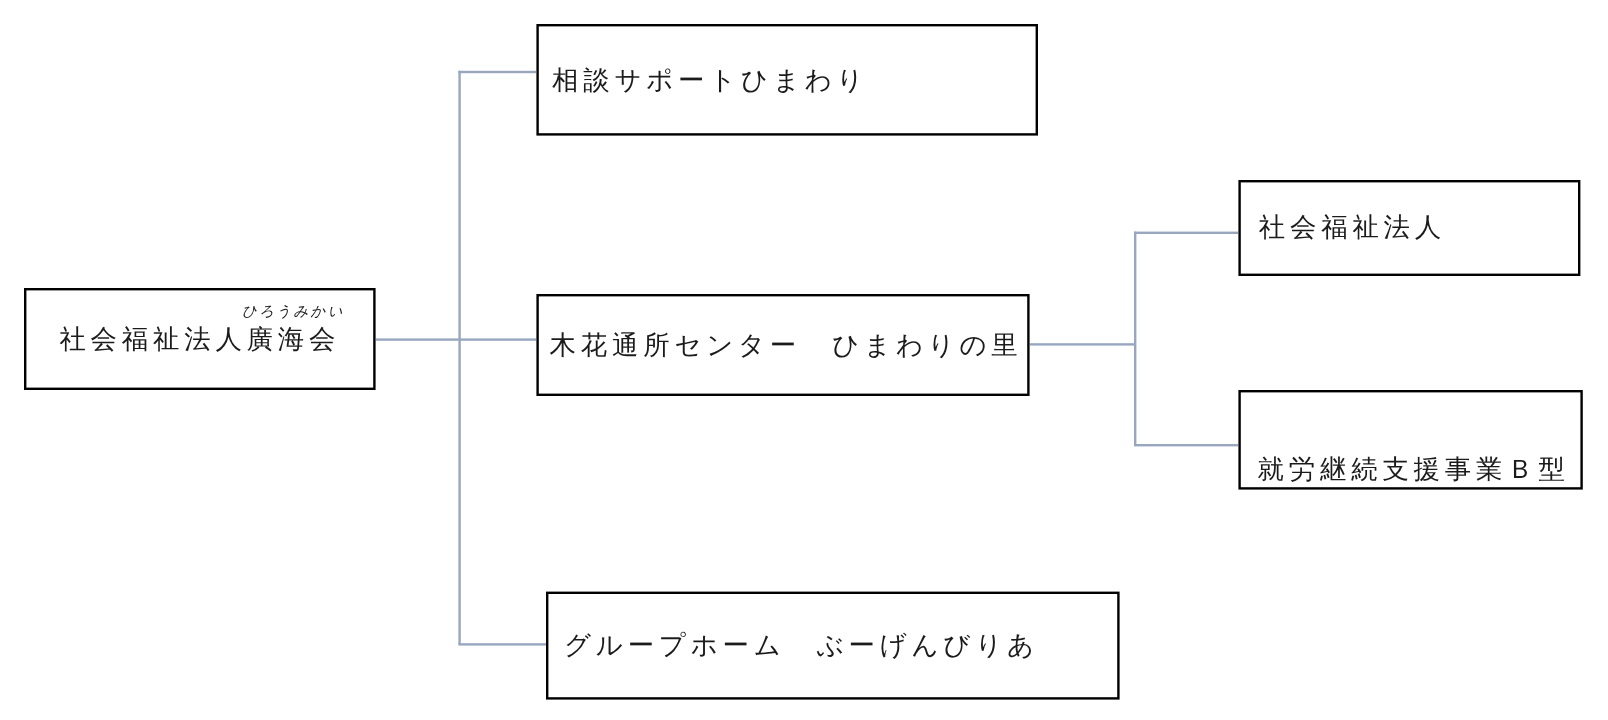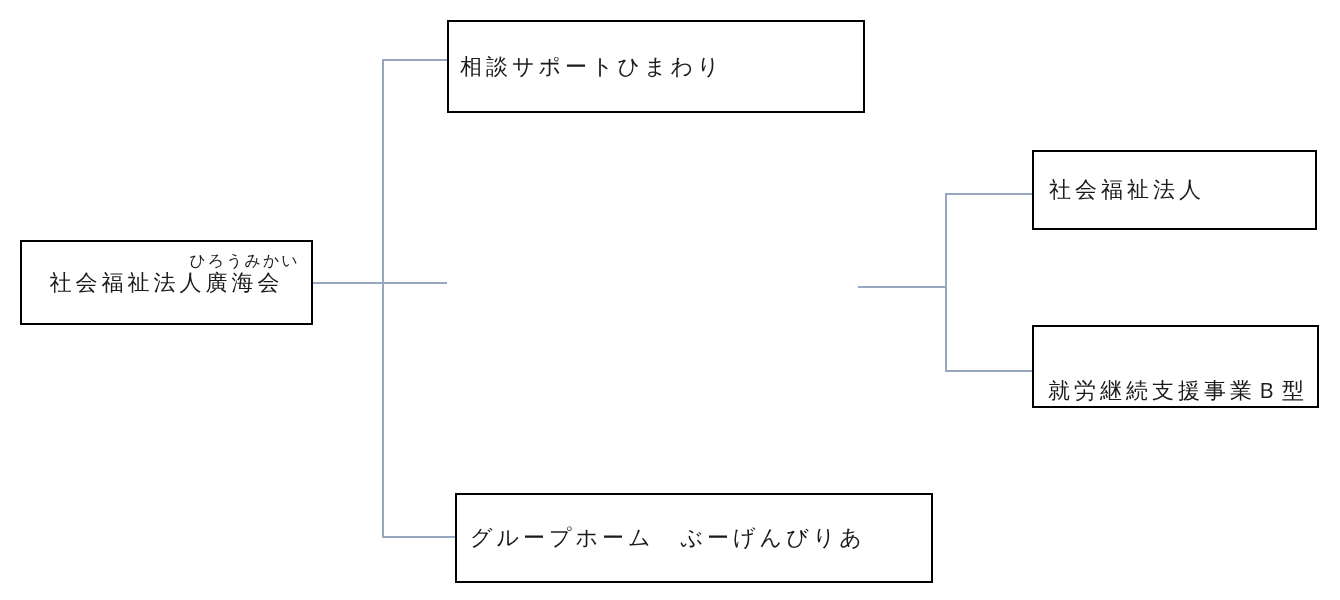--- a/index.html
+++ b/index.html
@@ -42,24 +42,25 @@
   #box-shuurou   { left: 1032px; top: 325px; width: 287px; height: 83px; padding-left: 14px; align-items: flex-end; }
 
   
   .prefix { }
   .name-wrap { position: relative; display: inline-block; }
   .furigana {
     position: absolute;
     top: -15px;
     left: 50%;
     transform: translateX(-50%);
-    font-size: 16px;
+    font-size: 12px;
     letter-spacing: 2px;
     white-space: nowrap;
     line-height: 1;
+    font-style: italic;
   }
 
   
   .line { position: absolute; background: var(--connector); z-index: 1; }
   .h-line { height: 1.5px; }
   .v-line { width: 1.5px; }
   #trunk-left-v   { left: 382px; top: 59px;  height: 478px; }
   #branch-top-h   { left: 382px; top: 59px;  width: 65px;  }
   #branch-mid-h   { left: 313px; top: 282px; width: 134px; }
   #branch-bot-h   { left: 382px; top: 536px; width: 73px;  }
@@ -86,20 +87,23 @@
     <div class="box-text">
       <span class="prefix">社会福祉法人</span>
         <span class="name-wrap"><span class="furigana">ひろうみかい</span><span class="org-name">廣海会</span></span>
     </div>
   </div>
 
   <div class="box" id="box-soudan">
     <span>相談サポートひまわり</span>
   </div>
 
+  <div class="box" id="box-konohana">
+    <span>木花通所センター　ひまわりの里</span>
+  </div>
 
   <div class="box" id="box-grouphome">
     <span>グループホーム　ぶーげんびりあ</span>
   </div>
 
   <div class="box" id="box-seikatsu">
     <span>社会福祉法人</span>
   </div>
 
   <div class="box" id="box-shuurou">

